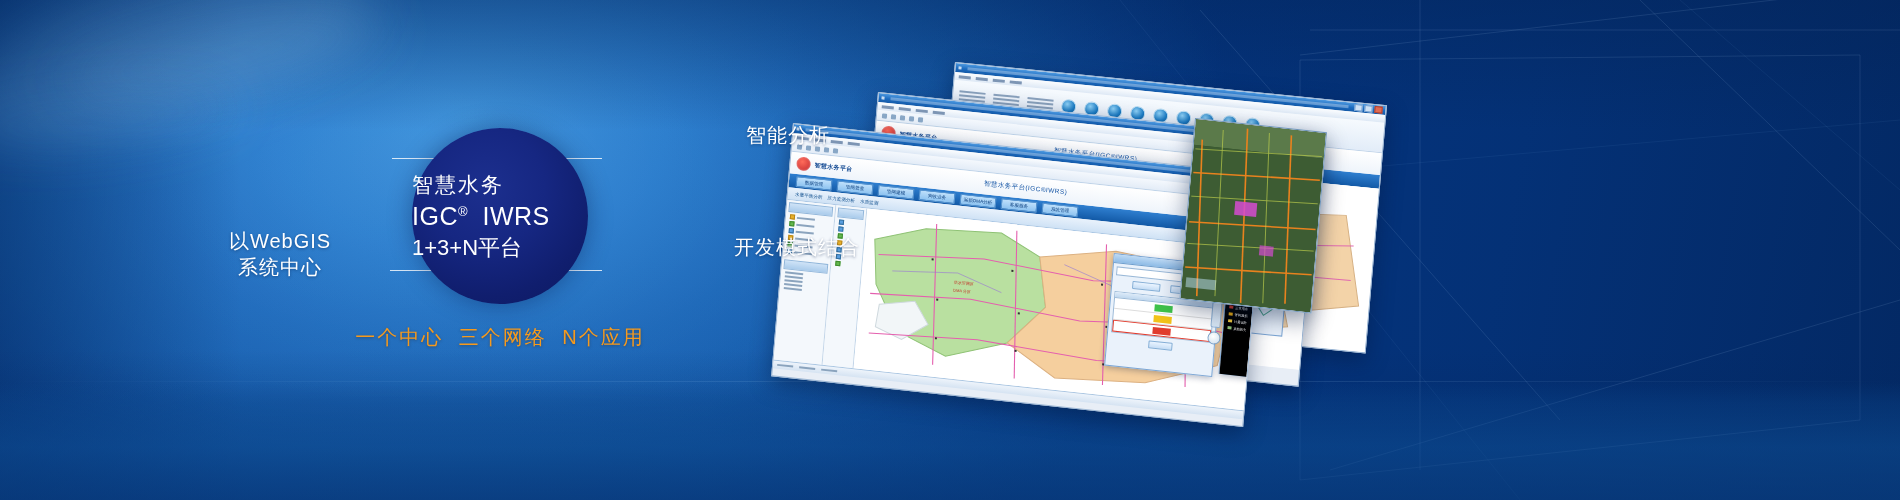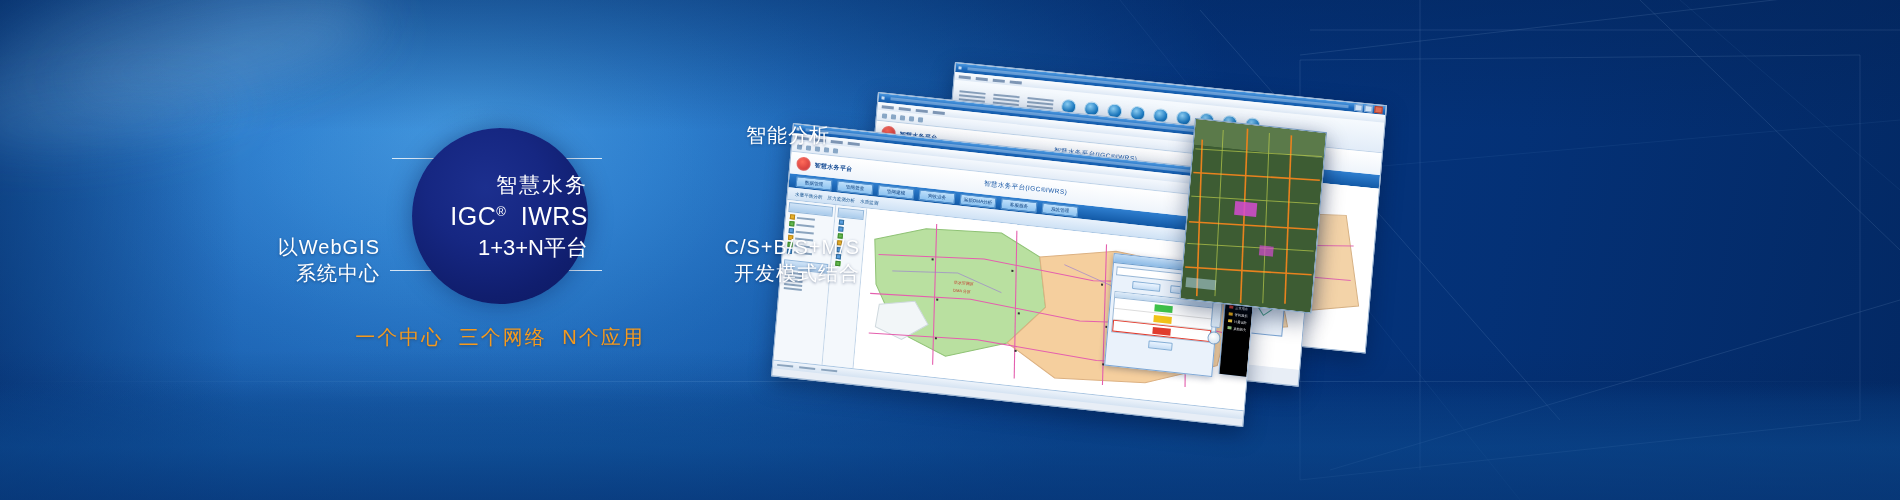--- a/index.html
+++ b/index.html
@@ -40,34 +40,34 @@
   .floor-line{position:absolute;left:0;bottom:118px;width:100%;height:1px;
     background:linear-gradient(90deg, rgba(255,255,255,0.00) 0%, rgba(160,205,245,0.10) 30%, rgba(170,215,250,0.16) 60%, rgba(255,255,255,0.00) 100%);}
 
   
   .wire{position:absolute;right:0;top:0;width:900px;height:500px;pointer-events:none;opacity:.5;}
 
   
   #circle{position:absolute;left:412px;top:128px;width:176px;height:176px;border-radius:50%;
     background:radial-gradient(circle at 42% 34%, #1c2f8e 0%, #162782 38%, #101e6e 70%, #0c1960 100%);
     box-shadow:0 0 24px rgba(4,20,70,0.40);
-    display:flex;flex-direction:column;align-items:flex-end;justify-content:center;
+    display:flex;flex-direction:column;align-items:flex-start;justify-content:center;
     color:#fff;z-index:6;}
   #circle .c-cn{font-size:21px;letter-spacing:2px;line-height:1;margin-bottom:9px;font-weight:400;}
   #circle .c-en{font-size:25px;letter-spacing:.5px;line-height:1;margin-bottom:8px;white-space:nowrap;}
   #circle .c-en .reg{font-size:13px;vertical-align:super;letter-spacing:0;}
   #circle .c-plat{font-size:22px;letter-spacing:0;line-height:1;white-space:nowrap;}
 
   
   .label{position:absolute;color:#ffffff;font-size:20px;line-height:1.30;
     letter-spacing:1px;z-index:5;text-shadow:0 1px 3px rgba(2,26,70,0.45);white-space:nowrap;}
   .label.r{text-align:right;}
   .label.l{text-align:right;}
   #lbl-tl{left:200px;top:122px;width:180px;}
-  #lbl-bl{left:180px;top:234px;width:200px;}
+  #lbl-bl{left:180px;top:228px;width:200px;text-align:center;}
   #lbl-tr{left:600px;top:122px;width:230px;}
   #lbl-br{left:600px;top:234px;width:260px;}
 
   .connector{position:absolute;height:1px;background:rgba(255,255,255,0.80);z-index:4;}
   #cn-tl{left:392px;top:158px;width:68px;}
   #cn-bl{left:390px;top:270px;width:72px;}
   #cn-tr{left:540px;top:158px;width:62px;}
   #cn-br{left:540px;top:270px;width:62px;}
 
   #tagline{position:absolute;left:0;top:324px;width:1000px;text-align:center;
@@ -617,21 +617,20 @@
   <div class="label l" id="lbl-bl">
     <div>以WebGIS</div>
     <div>系统中心</div>
   </div>
 
   <div class="label r" id="lbl-tr">
     <div>智能分析</div>
   </div>
 
   <div class="label r" id="lbl-br">
-    <div>C/S+B/S+M/S</div>
     <div>开发模式结合</div>
   </div>
 
   <div id="tagline">
     <span>一个中心</span>
     <span>三个网络</span>
     <span>N个应用</span>
   </div>
 
 </div>

